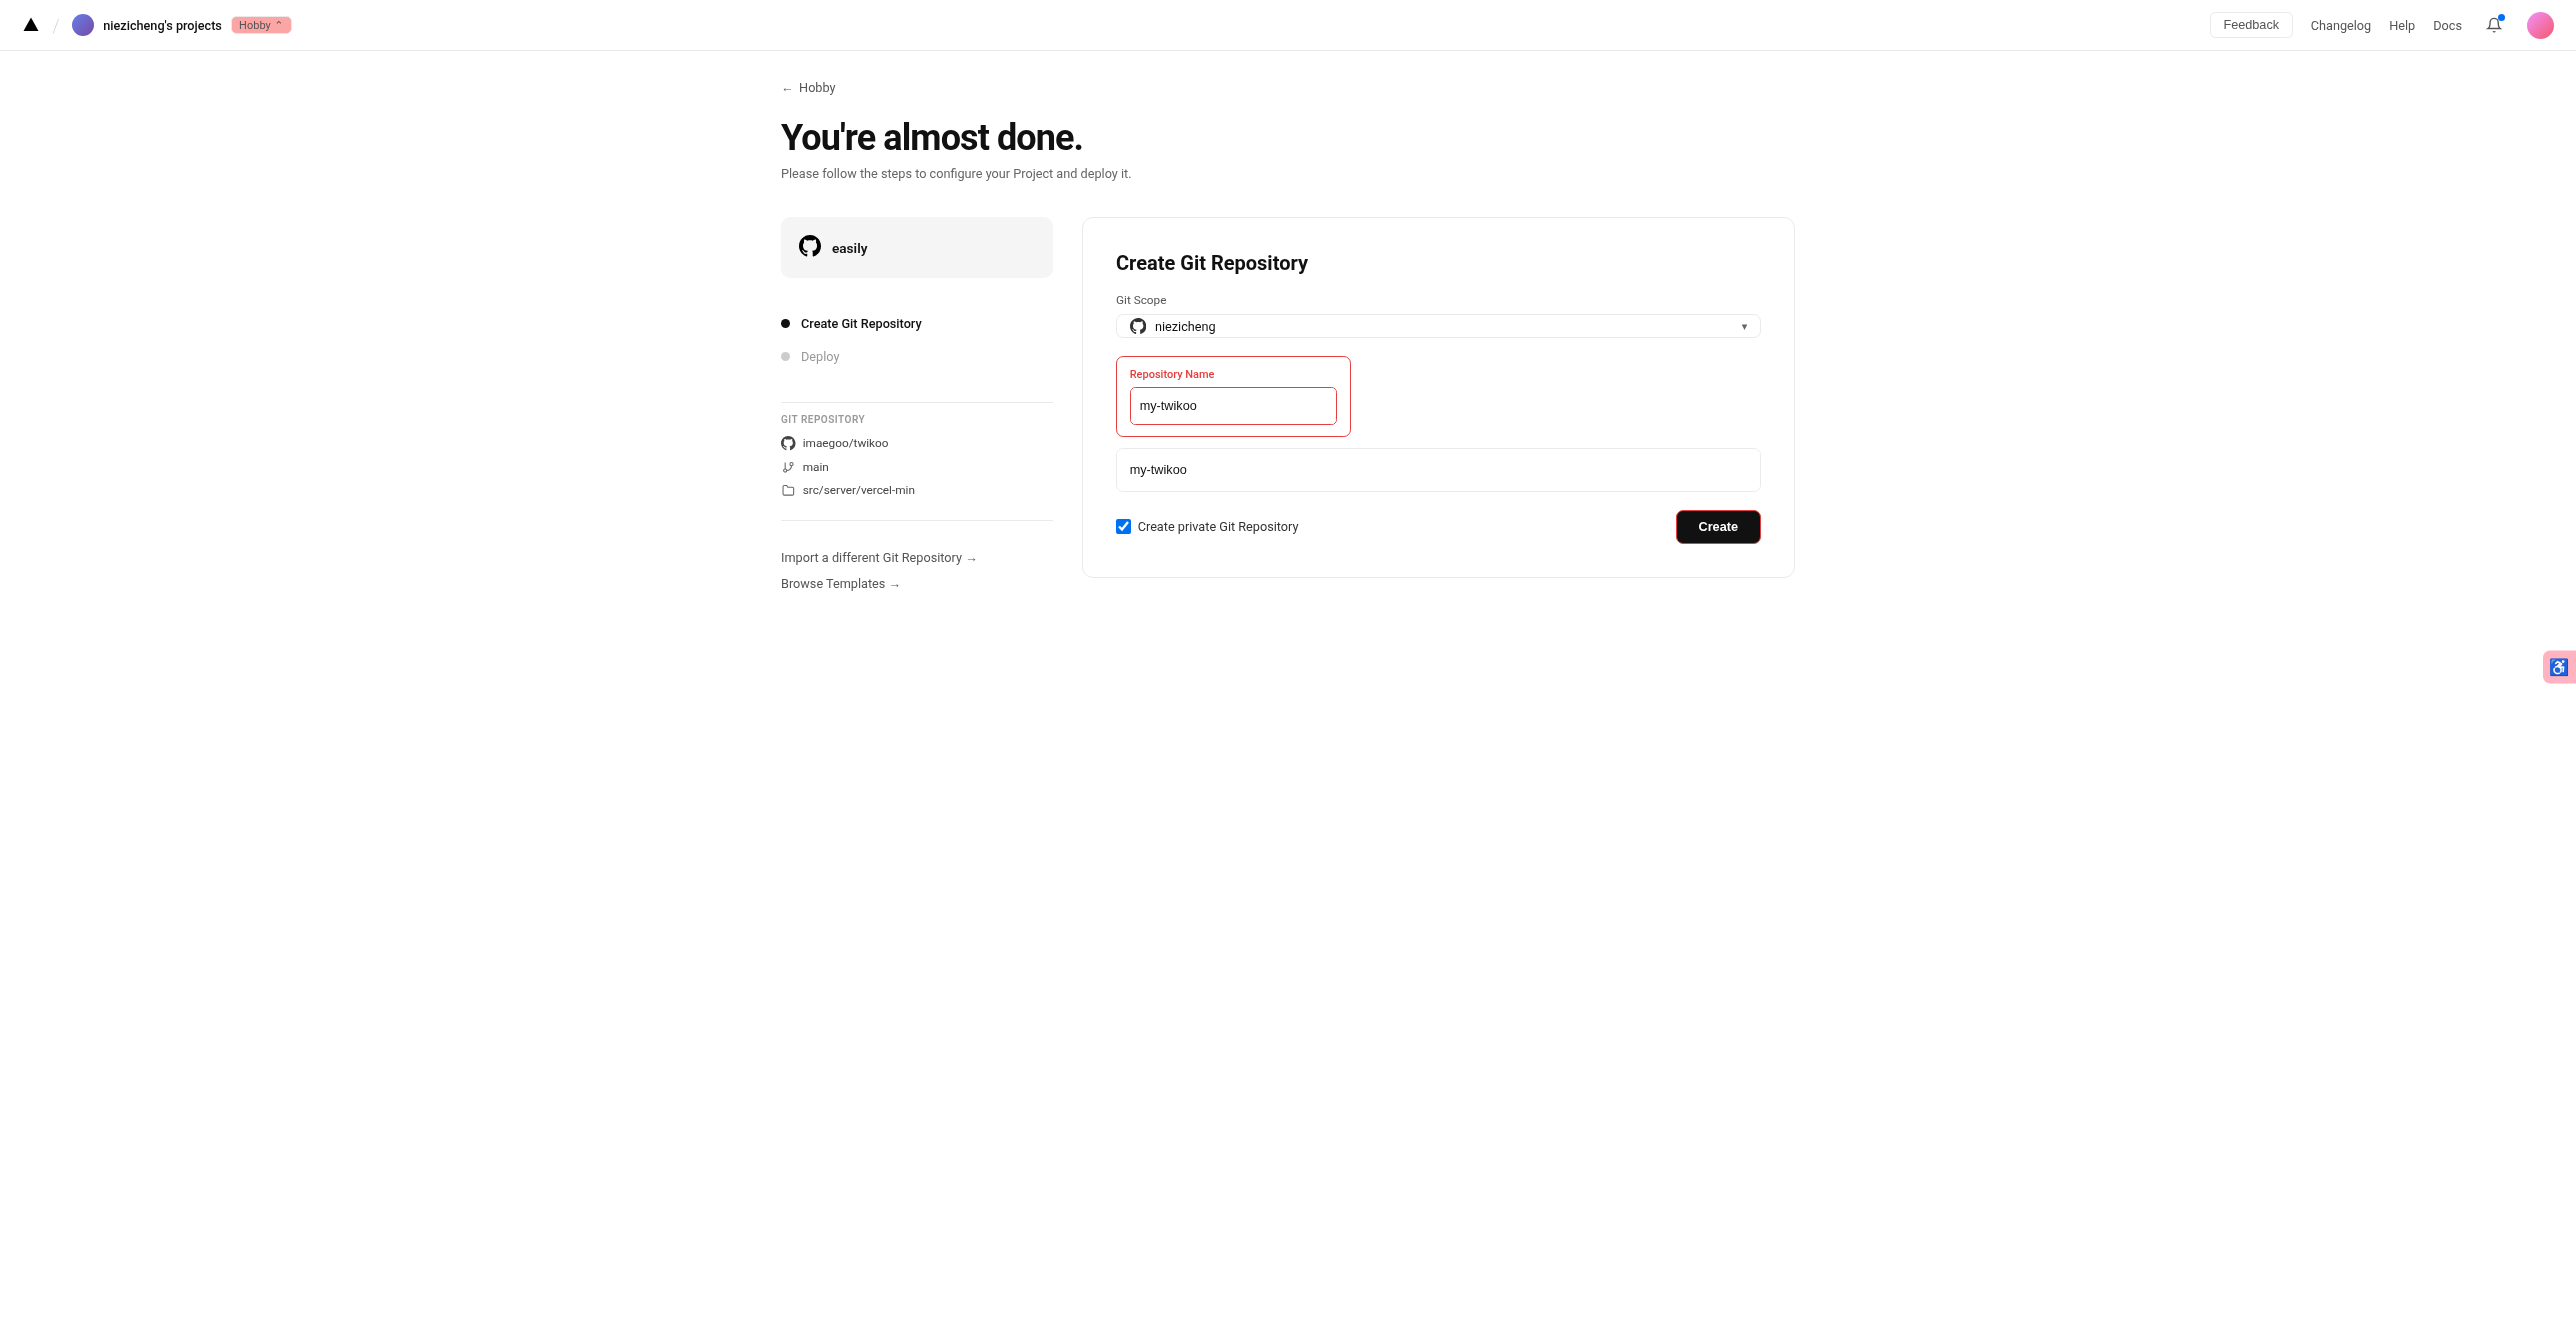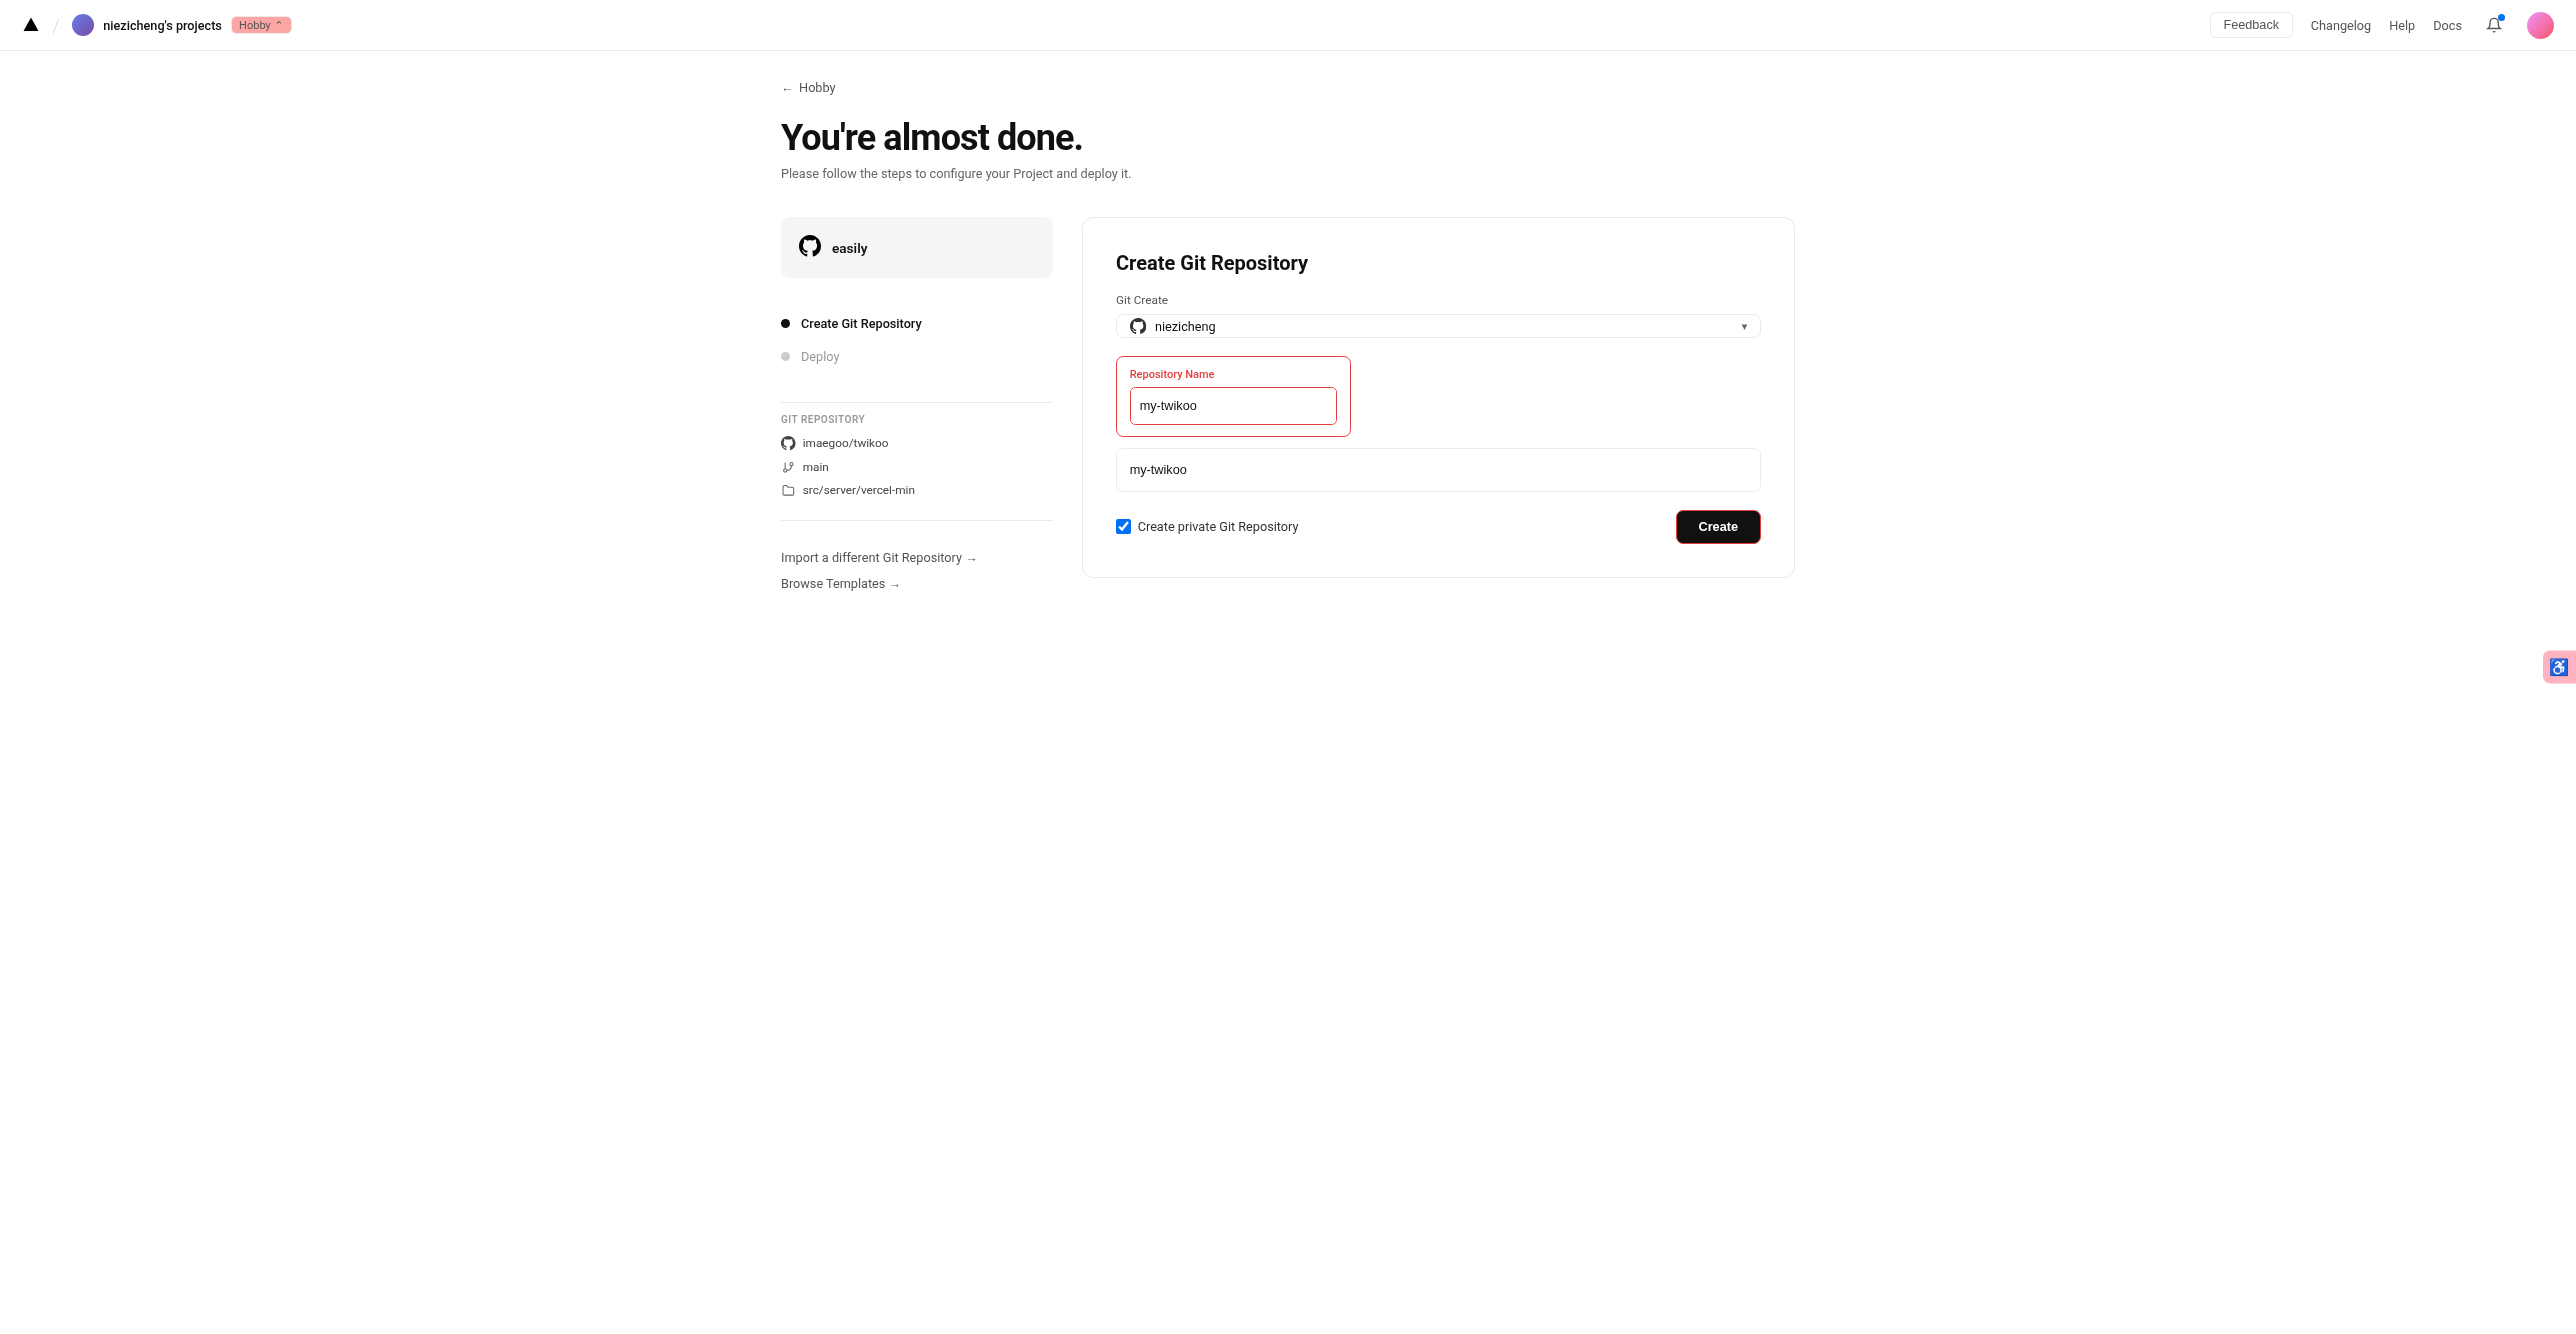--- a/index.html
+++ b/index.html
@@ -491,21 +491,21 @@
       <div class="sidebar-footer">
         <a class="sidebar-footer-link">Import a different Git Repository →</a>
         <a class="sidebar-footer-link">Browse Templates →</a>
       </div>
     </aside>
 
     <section class="form-panel">
       <h2 class="form-title">Create Git Repository</h2>
 
       <div class="form-group">
-        <label class="form-label">Git Create</label>
+        <label class="form-label">Git Scope</label>
         <div class="select-wrapper">
           <span class="select-github-icon">
             <svg width="16.3" height="16.3" viewBox="0 0 24 24" fill="#333">
               <path d="M12 0C5.37 0 0 5.37 0 12c0 5.31 3.435 9.795 8.205 11.385.6.105.825-.255.825-.57 0-.285-.015-1.23-.015-2.235-3.015.555-3.795-.735-4.035-1.41-.135-.345-.72-1.41-1.23-1.695-.42-.225-1.02-.78-.015-.795.945-.015 1.62.87 1.845 1.23 1.08 1.815 2.805 1.305 3.495.99.105-.78.42-1.305.765-1.605-2.67-.3-5.46-1.335-5.46-5.925 0-1.305.465-2.385 1.23-3.225-.12-.3-.54-1.53.12-3.18 0 0 1.005-.315 3.3 1.23.96-.27 1.98-.405 3-.405s2.04.135 3 .405c2.295-1.56 3.3-1.23 3.3-1.23.66 1.65.24 2.88.12 3.18.765.84 1.23 1.905 1.23 3.225 0 4.605-2.805 5.625-5.475 5.925.435.375.81 1.095.81 2.22 0 1.605-.015 2.895-.015 3.3 0 .315.225.69.825.57A12.02 12.02 0 0024 12c0-6.63-5.37-12-12-12z"></path>
             </svg>
           </span>
           <span class="select-value">niezicheng</span>
           <span class="select-chevron">▾</span>
         </div>
       </div>

